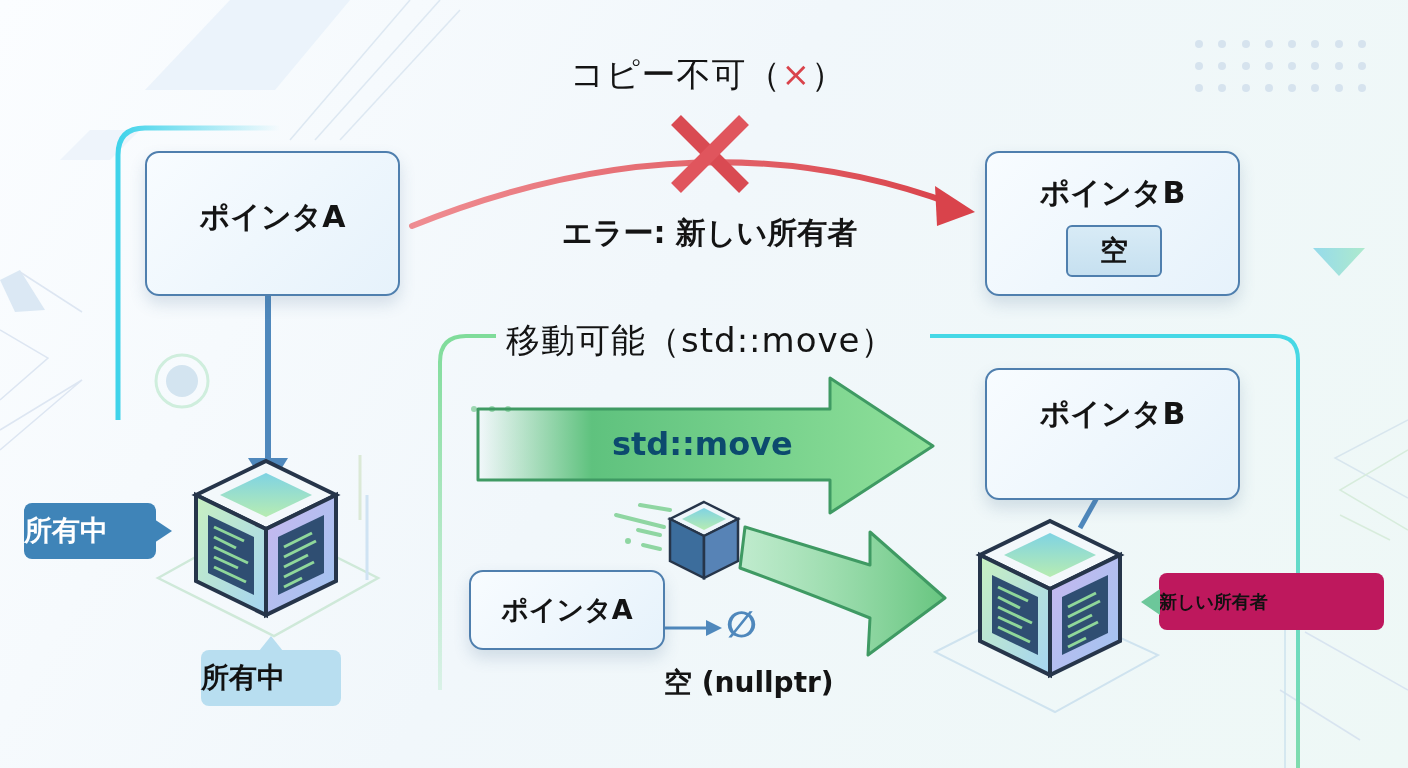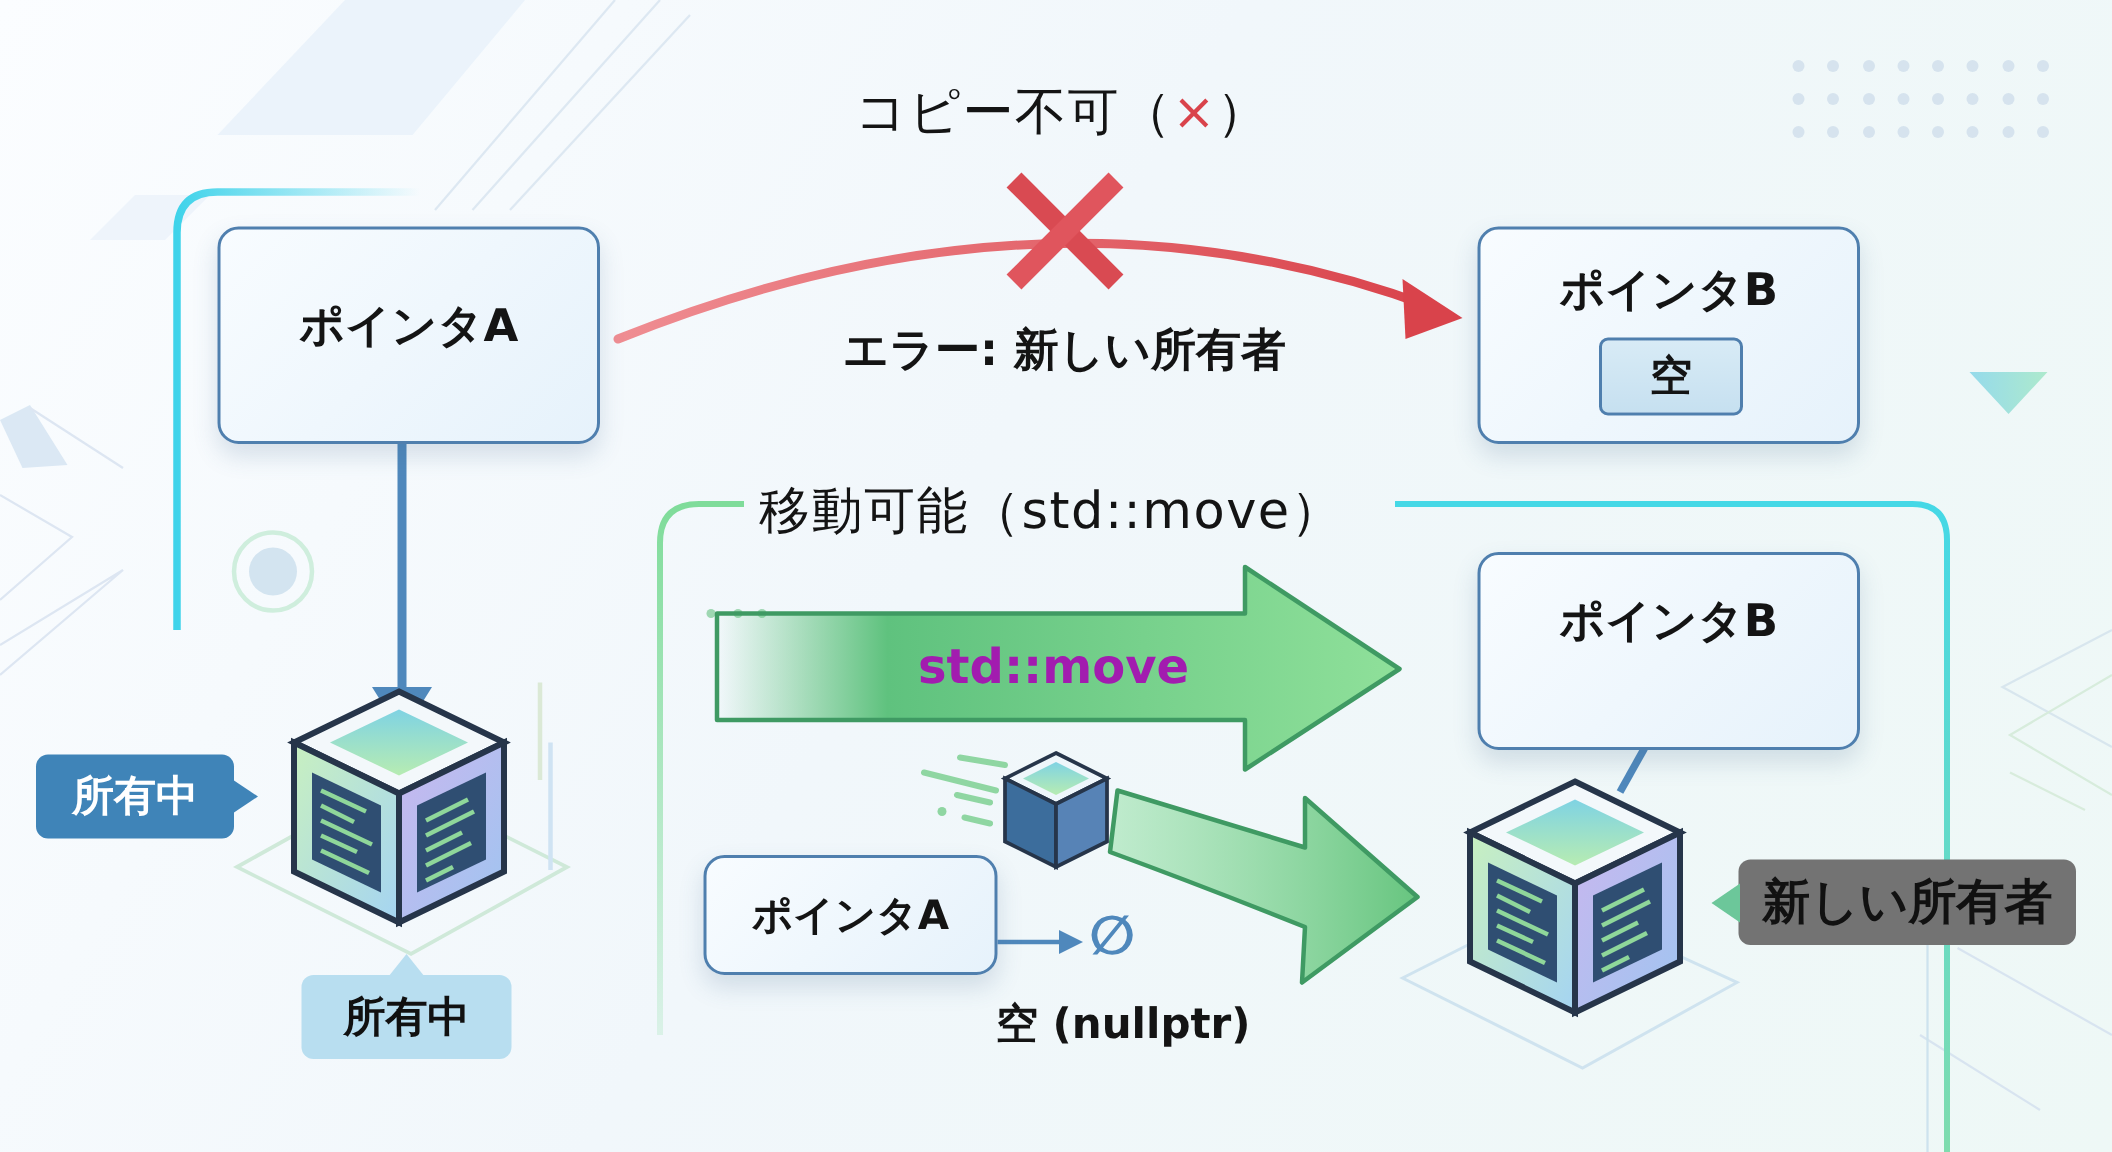--- a/index.html
+++ b/index.html
@@ -25,39 +25,38 @@
     font-weight:bold; font-size:30px; white-space:nowrap;
   }
   .empty-chip {
     position:absolute; box-sizing:border-box;
     border:2px solid #4f7fae; border-radius:6px;
     background: linear-gradient(180deg,#d8ebf6,#c6e0f0);
     font-weight:bold; font-size:28px; text-align:center;
   }
   .tag {
     position:absolute; border-radius:8px; font-weight:bold; white-space:nowrap;
-    text-align:center;
   }
   .tag-dark { background:#3f84b8; color:#fff; font-size:28px; }
   .tag-light { background:#b8def0; color:#111; font-size:28px; }
-  .tag-green { background:#737373; color:#111; font-size:32px; }
+  .tag-green { background:#be185d; color:#111; font-size:18px; }
   .tag-dark::after {
     content:""; position:absolute; right:-16px; top:50%; margin-top:-12px;
     border-left:18px solid #3f84b8; border-top:12px solid transparent; border-bottom:12px solid transparent;
   }
   .tag-light::before {
     content:""; position:absolute; left:50%; top:-14px; margin-left:-12px;
     border-bottom:15px solid #b8def0; border-left:12px solid transparent; border-right:12px solid transparent;
   }
   .tag-green::before {
     content:""; position:absolute; left:-18px; top:50%; margin-top:-13px;
     border-right:19px solid #6cc79a; border-top:13px solid transparent; border-bottom:13px solid transparent;
   }
   .move-text {
-    position:absolute; color:#a21caf; font-weight:bold; font-size:32px; white-space:nowrap;
+    position:absolute; color:#0c4a6e; font-weight:bold; font-size:32px; white-space:nowrap;
   }
   .caption { position:absolute; font-weight:bold; font-size:30px; white-space:nowrap; }
   .red-x { color:#d9434b; }
 </style>
 </head>
 <body>
 
 <svg class="layer" width="1408" height="768">
   <defs>
     <linearGradient id="cyanFrame" x1="0" y1="0" x2="1" y2="0">

